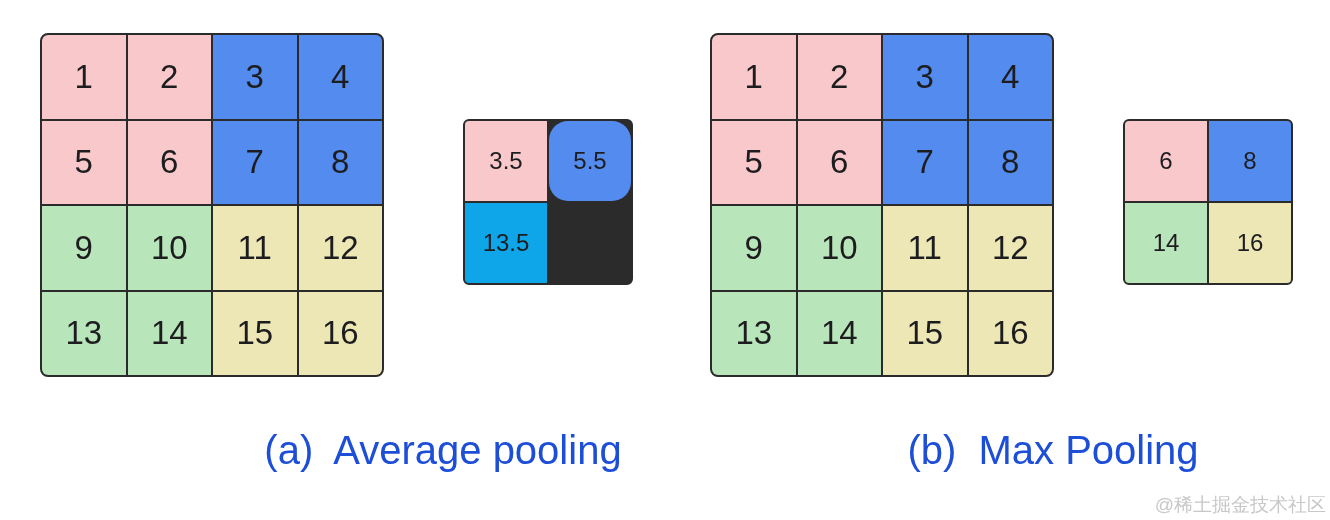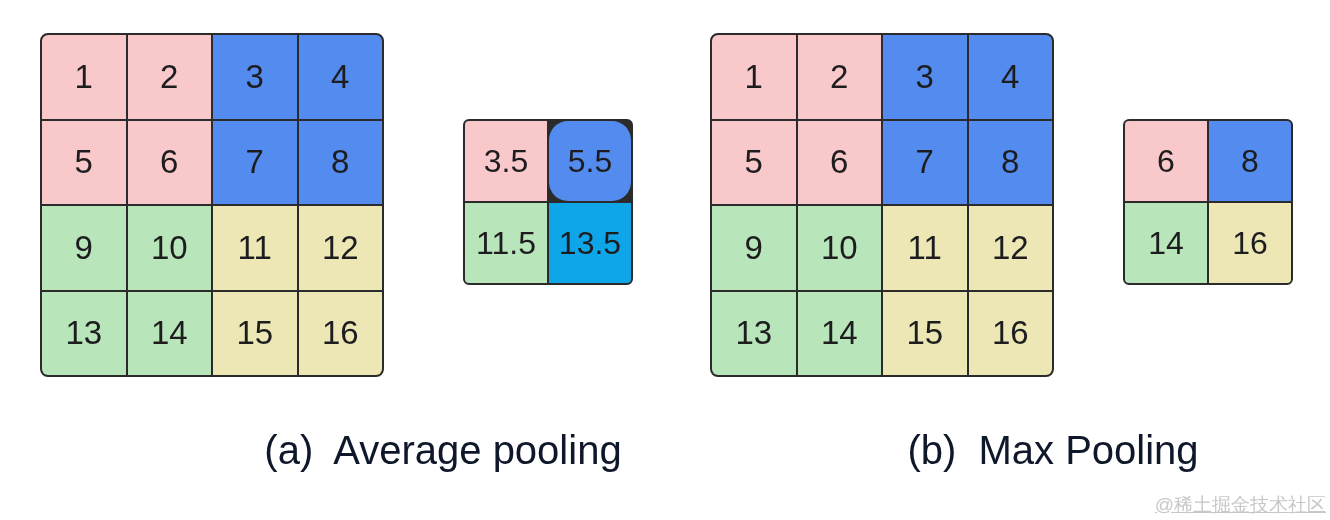--- a/index.html
+++ b/index.html
@@ -27,49 +27,48 @@
   }
   .cell {
     display: flex;
     align-items: center;
     justify-content: center;
     font-size: 33px;
     color: var(--text, #1d1d1f);
     user-select: none;
   }
   .grid.out { border-radius: 6px; }
-  .grid.out .cell { font-size: 32px; }
+  .grid.out .cell { font-size: 24px; }
 
   
   .grid.in-a  { left: 40px;   top: 33px;  width: 344px; height: 344px; grid-template-columns: repeat(4, 1fr); }
   .grid.out-a { left: 463px;  top: 119px; width: 170px; height: 166px; grid-template-columns: repeat(2, 1fr); }
   
   .grid.in-b  { left: 710px;  top: 33px;  width: 344px; height: 344px; grid-template-columns: repeat(4, 1fr); }
   .grid.out-b { left: 1123px; top: 119px; width: 170px; height: 166px; grid-template-columns: repeat(2, 1fr); }
 
   .caption {
     position: absolute;
     top: 428px;
     width: 420px;
     text-align: center;
     font-size: 40px;
-    color: #0f172a;
+    color: #1d4ed8;
     white-space: pre;
     letter-spacing: 0;
   }
   .caption.cap-a { left: 233px; }
   .caption.cap-b { left: 843px; }
 
   .watermark {
     position: absolute;
     right: 4px;
     bottom: 2px;
     font-size: 19px;
     color: var(--wm, #c8c8c8);
-    text-decoration: underline;
   }
 </style>
 </head>
 <body>
 
 <div class="canvas">
 
   <section>
     <div class="grid in-a">
         <div class="cell" style="background: rgb(249, 200, 202);">1</div>
@@ -85,21 +84,20 @@
         <div class="cell" style="background: rgb(236, 231, 180);">11</div>
         <div class="cell" style="background: rgb(236, 231, 180);">12</div>
         <div class="cell" style="background: rgb(185, 229, 187);">13</div>
         <div class="cell" style="background: rgb(185, 229, 187);">14</div>
         <div class="cell" style="background: rgb(236, 231, 180);">15</div>
         <div class="cell" style="background: rgb(236, 231, 180);">16</div>
       </div>
     <div class="grid out out-a">
         <div class="cell" style="background: rgb(249, 200, 202);">3.5</div>
         <div class="cell" style="background: rgb(84, 139, 238); border-radius: 19px;">5.5</div>
-        <div class="cell" style="background: rgb(185, 229, 187);">11.5</div>
         <div class="cell" style="background: #0ea5e9;">13.5</div>
       </div>
     <div class="caption cap-a">(a)  Average pooling</div>
   </section>
 
   <section>
     <div class="grid in-b">
         <div class="cell" style="background: rgb(249, 200, 202);">1</div>
         <div class="cell" style="background: rgb(249, 200, 202);">2</div>
         <div class="cell" style="background: rgb(84, 139, 238);">3</div>

